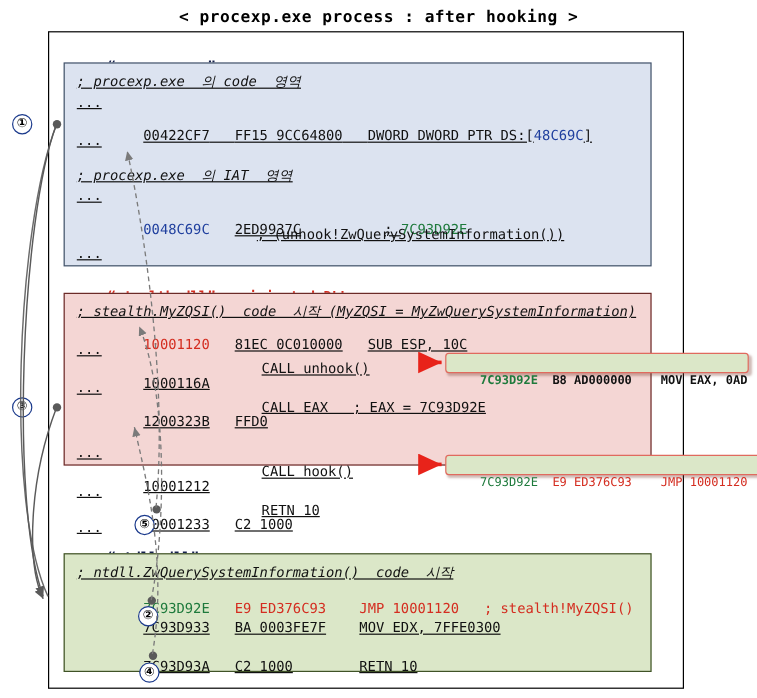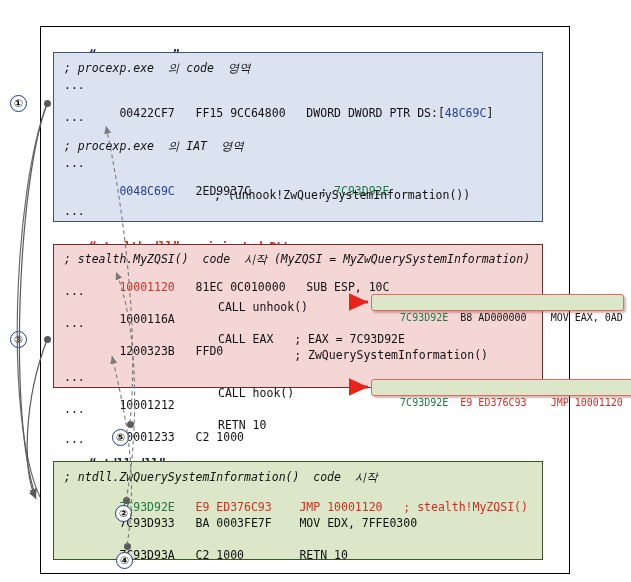--- a/index.html
+++ b/index.html
@@ -37,21 +37,21 @@
   }
   .code-box.blue{background:#dce3f0;border-color:#44546a;}
   .code-box.red{background:#f4d6d4;border-color:#6b2b28;}
   .code-box.green{background:#dbe7c8;border-color:#3f5226;}
 
   .line{
     position:absolute;white-space:pre;font-size:11.5px;line-height:12px;
     font-family:"DejaVu Sans Mono","Liberation Mono",monospace;
   }
   .cmt{font-style:italic;}
-  .c-black{color:#111;}
+  .c-black{color:#111;text-decoration:underline;}
   .c-blue{color:#1f3f9e;}
   .c-green{color:#1e7a3c;}
   .c-red{color:#d42d20;}
   .c-navy{color:#17224d;}
 
   
   .callout{
     position:absolute;box-sizing:border-box;
     background:#dbe7c8;border:1.6px solid #e06a5e;border-radius:3px;
     box-shadow:2px 2px 2px rgba(120,60,50,.35);
@@ -75,20 +75,21 @@
   
   .dot{position:absolute;width:7px;height:7px;border-radius:50%;background:#5a5a5a;}
 
   svg.overlay{position:absolute;left:0;top:0;width:631px;height:582px;pointer-events:none;}
 </style>
 </head>
 <body>
 
 <div id="root">
 
+  <div class="title">&lt; procexp.exe process : after hooking &gt;</div>
 
   <div class="outer-frame"></div>
 
   <div class="module" style="left:48px;top:34px;width:505px;height:190px;">
     <div class="module-label">
       <span class="tag c-navy">“procexp.exe”</span><span class="note c-red"></span>
     </div>
     <div class="code-box blue" style="left:5px;top:18px;width:490px;height:170px;">
       <div class="line cmt c-black" style="left:10px;top:9px;">; procexp.exe  의 code  영역</div>
       <div class="line c-black" style="left:10px;top:26px;">...</div>
@@ -118,21 +119,20 @@
       <div class="line c-black" style="left:10px;top:40px;">...</div>
       <div class="line" style="left:10px;top:56px;">
         <span class="c-black">1000116A</span>
       </div>
       <div class="line c-black" style="left:164px;top:56px;">CALL unhook()</div>
       <div class="line c-black" style="left:10px;top:72px;">...</div>
       <div class="line" style="left:10px;top:88px;">
         <span class="c-black">1200323B</span><span>   </span><span class="c-black">FFD0</span>
       </div>
       <div class="line c-black" style="left:164px;top:88px;">CALL EAX   ; EAX = 7C93D92E</div>
-      <div class="line c-black" style="left:164px;top:104px;">           ; ZwQuerySystemInformation()</div>
       <div class="line c-black" style="left:10px;top:126px;">...</div>
       <div class="line" style="left:10px;top:142px;">
         <span class="c-black">10001212</span>
       </div>
       <div class="line c-black" style="left:164px;top:142px;">CALL hook()</div>
       <div class="line c-black" style="left:10px;top:158px;">...</div>
       <div class="line" style="left:10px;top:174px;">
         <span class="c-black">10001233</span><span>   </span><span class="c-black">C2 1000</span>
       </div>
       <div class="line c-black" style="left:164px;top:174px;">RETN 10</div>
@@ -151,21 +151,21 @@
       </div>
       <div class="line" style="left:10px;top:43px;">
         <span class="c-black">7C93D933</span><span>   </span><span class="c-black">BA 0003FE7F</span><span>    </span><span class="c-black">MOV EDX, 7FFE0300</span>
       </div>
       <div class="line" style="left:10px;top:75px;">
         <span class="c-black">7C93D93A</span><span>   </span><span class="c-black">C2 1000</span><span>        </span><span class="c-black">RETN 10</span>
       </div>
     </div>
   </div>
 
-  <div class="callout" style="left:371px;top:294px;width:253px;">
+  <div class="callout" style="left:371px;top:294px;width:253px;font-weight:bold;">
     <span class="addr">7C93D92E</span><span>  </span><span class="byt-b">B8 AD000000</span><span>    </span><span class="mn-b">MOV EAX, 0AD</span>
   </div>
 
   <div class="callout" style="left:371px;top:379px;width:298px;">
     <span class="addr">7C93D92E</span><span>  </span><span class="byt-r">E9 ED376C93</span><span>    </span><span class="mn-r">JMP 10001120</span>
   </div>
 
   <div class="circ" style="left:10px;top:95px;">①</div>
   <div class="circ" style="left:10px;top:331px;">③</div>
   <div class="circ" style="left:112px;top:429px;">⑤</div>

